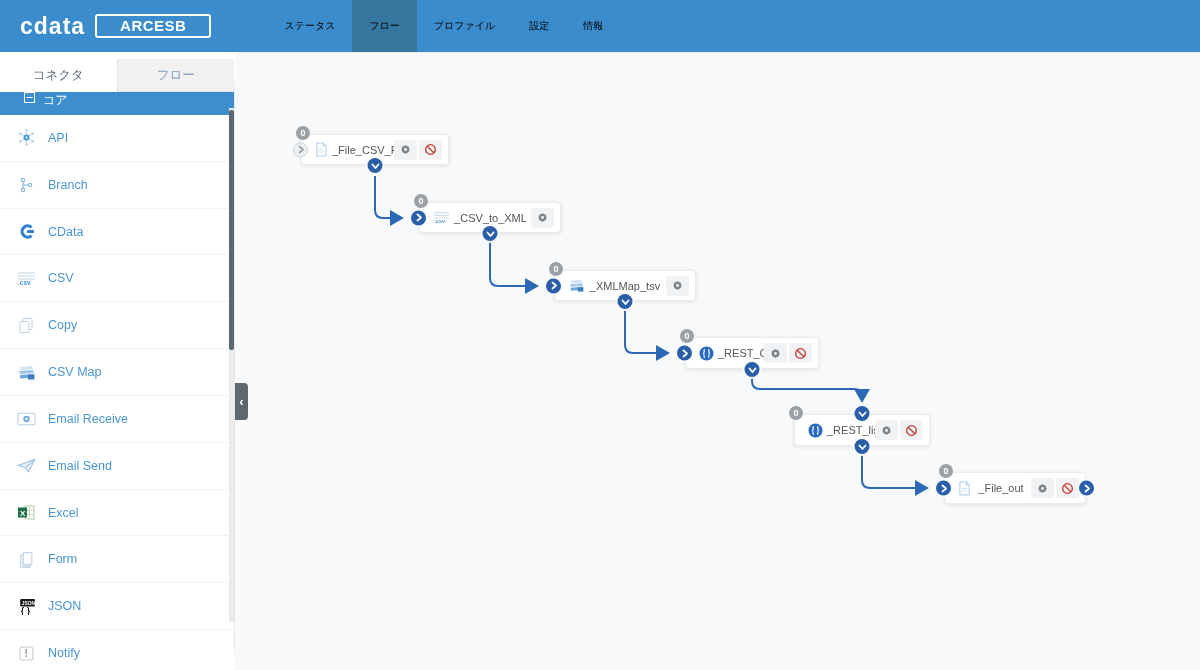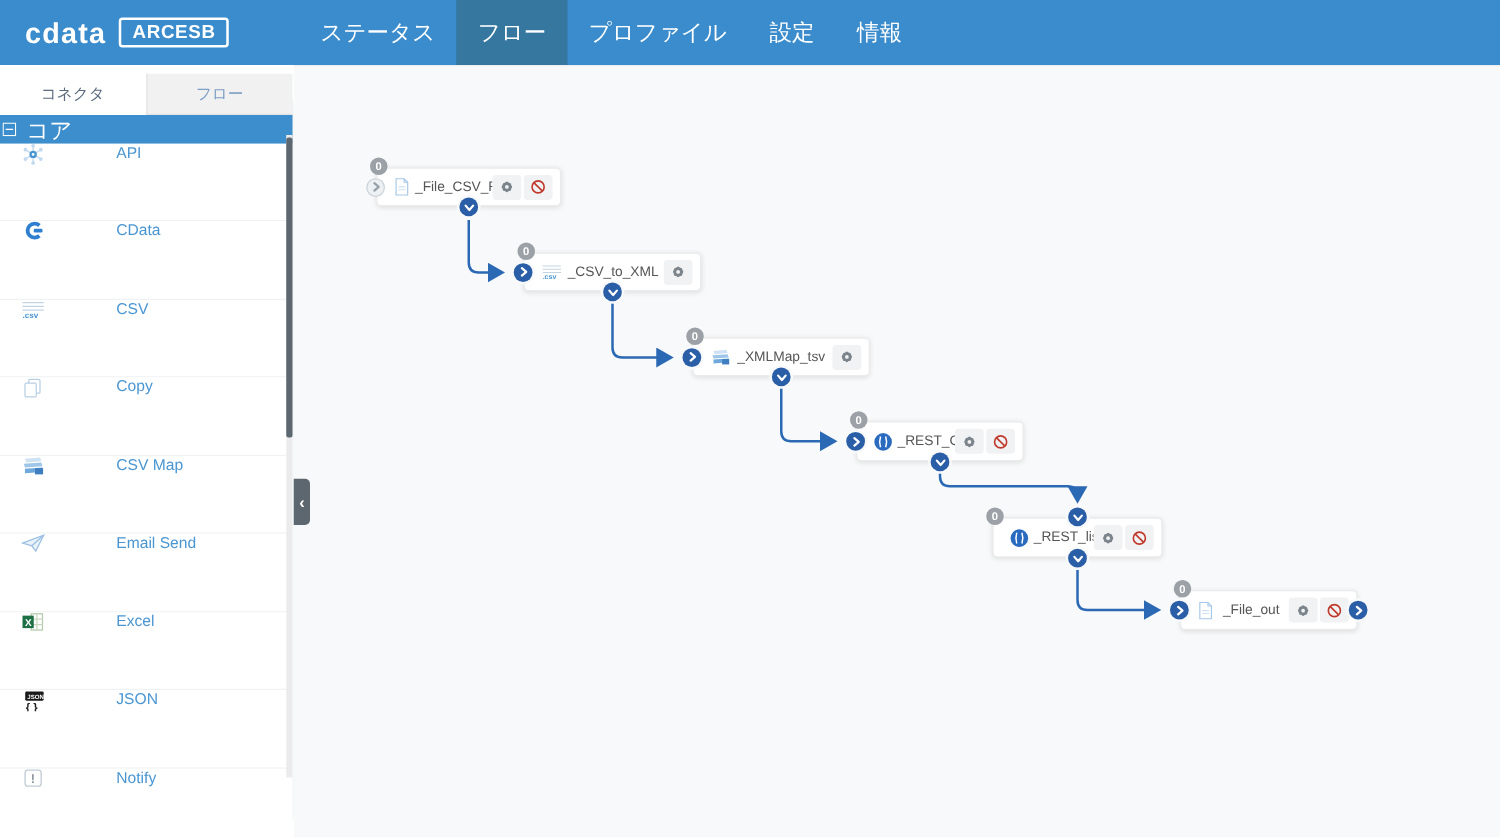--- a/index.html
+++ b/index.html
@@ -5,41 +5,41 @@
   * { margin:0; padding:0; box-sizing:border-box; }
   html,body { width:1200px; height:670px; overflow:hidden;
     font-family:"Liberation Sans", sans-serif; background:#fff; }
 
   
   .navbar { position:absolute; left:0; top:0; width:1200px; height:52px;
     background:#3b8ccd; display:flex; align-items:center; }
   .logo { display:flex; align-items:center; margin-left:20px; cursor:pointer; }
   .logo-text { color:#fff; font-size:23px; font-weight:bold; letter-spacing:1px; }
   .logo-badge { margin-left:10px; border:2px solid #fff; border-radius:3px;
-    color:#fff; font-size:15px; font-weight:bold; padding:1px 9px 2px; letter-spacing:.5px; }
+    color:#fff; font-size:15px; font-weight:bold; padding:1px 23px 2px; letter-spacing:.5px; }
   .nav-items { display:flex; height:52px; margin-left:56px; }
-  .nav-item { color:#ffffff; font-size:18px; padding:0 17px; display:flex;
+  .nav-item { color:#000000; font-size:10px; padding:0 17px; display:flex;
     align-items:center; cursor:pointer; }
   .nav-item.active { background:#36779f; }
 
   
   .sidebar { position:absolute; left:0; top:59px; width:235px; height:618px;
     background:#fff; display:flex; flex-direction:column; border-right:1px solid #e6e8ea;border-radius:28px; }
   .sb-tabs { display:flex; height:33px; flex:0 0 33px; }
   .sb-tab { flex:1; display:flex; align-items:center; justify-content:center;
     font-size:12.5px; cursor:pointer; }
   .sb-tab.active { background:#fff; color:#5a6b7d; }
   .sb-tab.inactive { background:#f1f1f2; color:#7fa0c4; border-bottom:1px solid #e3e3e4; border-left:1px solid #e3e3e4; }
   .sb-section { height:23px; flex:0 0 23px; background:#3d8ecd; color:#fff;
-    font-size:18px; display:flex; align-items:center; padding-left:2px; cursor:pointer; }
+    font-size:12px; display:flex; align-items:flex-start; padding-left:24px; cursor:pointer; }
   .sb-section .sec-ic { margin-right:8px; display:flex; }
   .sb-section.bottom { height:24px; flex:0 0 24px; }
   .sb-list { flex:1; display:flex; flex-direction:column; }
-  .sb-item { flex:1; display:flex; padding-left:14px;
-    border-bottom:1px solid #f0f1f2; cursor:pointer; background:#fff;gap:45px; }
+  .sb-item { flex:1; display:flex; align-items:center; padding-left:14px;
+    border-bottom:1px solid #f0f1f2; cursor:pointer; background:#fff; }
   .sb-item .ic { width:24px; display:flex; justify-content:center; }
   .sb-item .lbl { margin-left:10px; font-size:12.5px; color:#4a96d3; }
 
   .sb-scroll-track { position:absolute; left:229px; top:160px; width:5px; height:514px;
     background:#ebebeb; z-index:5; }
   .sb-scroll-thumb { position:absolute; left:0; top:2px; width:5px; height:240px;
     background:#5d6770; border-radius:2px; }
   .sb-handle { position:absolute; left:235px; top:383px; width:13px; height:37px;
     background:#5d6770; border-radius:0 4px 4px 0; color:#fff; font-size:13px;
     font-weight:bold; display:flex; align-items:center; justify-content:center;
@@ -127,20 +127,32 @@
               <circle cx="2.2" cy="4.5" r="1.4"></circle>
             </g>
             <circle cx="8" cy="8" r="2.8" fill="#4a96d3"></circle>
             <circle cx="8" cy="8" r="1" fill="#fff"></circle>
           </svg>
         </span>
       <span class="lbl">API</span>
     </div>
     <div class="sb-item">
       <span class="ic">
+          <svg width="16" height="16" viewBox="0 0 16 16" fill="none" stroke="#8fb9e0" stroke-width="1.2">
+            <circle cx="5" cy="3" r="1.7"></circle>
+            <circle cx="5" cy="13" r="1.7"></circle>
+            <circle cx="12" cy="8" r="1.7"></circle>
+            <path d="M5 4.8 V11.2"></path>
+            <path d="M5 8 H10.2"></path>
+          </svg>
+        </span>
+      <span class="lbl">Branch</span>
+    </div>
+    <div class="sb-item">
+      <span class="ic">
           <svg width="18" height="15" viewBox="0 0 18 15">
             <path d="M14.5 3.4 A5.6 5.6 0 1 0 14.5 11.6" stroke="#2f7fd0" stroke-width="3.1" fill="none"></path>
             <rect x="10" y="6" width="7" height="3" rx="1" fill="#2f7fd0"></rect>
           </svg>
         </span>
       <span class="lbl">CData</span>
     </div>
     <div class="sb-item">
       <span class="ic">
           <svg width="19" height="15" viewBox="0 0 19 15">
@@ -169,39 +181,58 @@
             <path d="M3 2 L15 1 L16 4 L4 5 z" fill="#cfe2f3"></path>
             <path d="M2 6 L16 5 L17 8 L3 9 z" fill="#9ec6e8"></path>
             <path d="M3 10 L17 9 L17 12.5 L3 13.5 z" fill="#6fa8dc"></path>
             <rect x="11" y="9.5" width="6.5" height="5" fill="#3f7fc1"></rect>
           </svg>
         </span>
       <span class="lbl">CSV Map</span>
     </div>
     <div class="sb-item">
       <span class="ic">
+          <svg width="19" height="14" viewBox="0 0 18 13">
+            <rect x="1" y="1" width="16" height="11" rx="1" fill="#fff" stroke="#b9cfe4"></rect>
+            <circle cx="9" cy="6.5" r="3" fill="#6fa8dc"></circle>
+            <circle cx="9" cy="6.5" r="1.2" fill="#fff"></circle>
+          </svg>
+        </span>
+      <span class="lbl">Email Receive</span>
+    </div>
+    <div class="sb-item">
+      <span class="ic">
           <svg width="19" height="15" viewBox="0 0 18 14">
             <path d="M1 7 L17 1 L11 13 L8 9 z" fill="#eaf3fb" stroke="#9cc0e4"></path>
             <path d="M8 9 L17 1" stroke="#9cc0e4"></path>
           </svg>
         </span>
       <span class="lbl">Email Send</span>
     </div>
     <div class="sb-item">
       <span class="ic">
           <svg width="18" height="15" viewBox="0 0 18 15">
             <rect x="8" y="1" width="9" height="13" fill="#fff" stroke="#b5c9ab"></rect>
             <line x1="8" y1="5.3" x2="17" y2="5.3" stroke="#c9d8c0"></line>
             <line x1="8" y1="9.6" x2="17" y2="9.6" stroke="#c9d8c0"></line>
             <line x1="12.5" y1="1" x2="12.5" y2="14" stroke="#c9d8c0"></line>
             <rect x="1" y="2.5" width="9" height="10" fill="#1e7145"></rect>
             <text x="3" y="10.5" font-size="8" font-weight="bold" fill="#fff">X</text>
           </svg>
         </span>
       <span class="lbl">Excel</span>
+    </div>
+    <div class="sb-item">
+      <span class="ic">
+          <svg width="17" height="17" viewBox="0 0 16 16">
+            <path d="M5 1.5 h8 v11 h-8 z" fill="#fff" stroke="#c3d4e4"></path>
+            <path d="M2.5 4 l2.5 -1 v11 l7 0 l-1 1.5 h-8.5 z" fill="#eaf3fb" stroke="#c3d4e4"></path>
+          </svg>
+        </span>
+      <span class="lbl">Form</span>
     </div>
     <div class="sb-item">
       <span class="ic">
           <svg width="19" height="17" viewBox="0 0 18 16">
             <rect x="3" y="1" width="14" height="7" rx="1" fill="#1a1a1a"></rect>
             <text x="4.6" y="6.4" font-size="4.6" font-weight="bold" fill="#fff">JSON</text>
             <text x="3.5" y="15.5" font-size="8.5" font-weight="bold" fill="#1a1a1a">{ }</text>
           </svg>
         </span>
       <span class="lbl">JSON</span>

